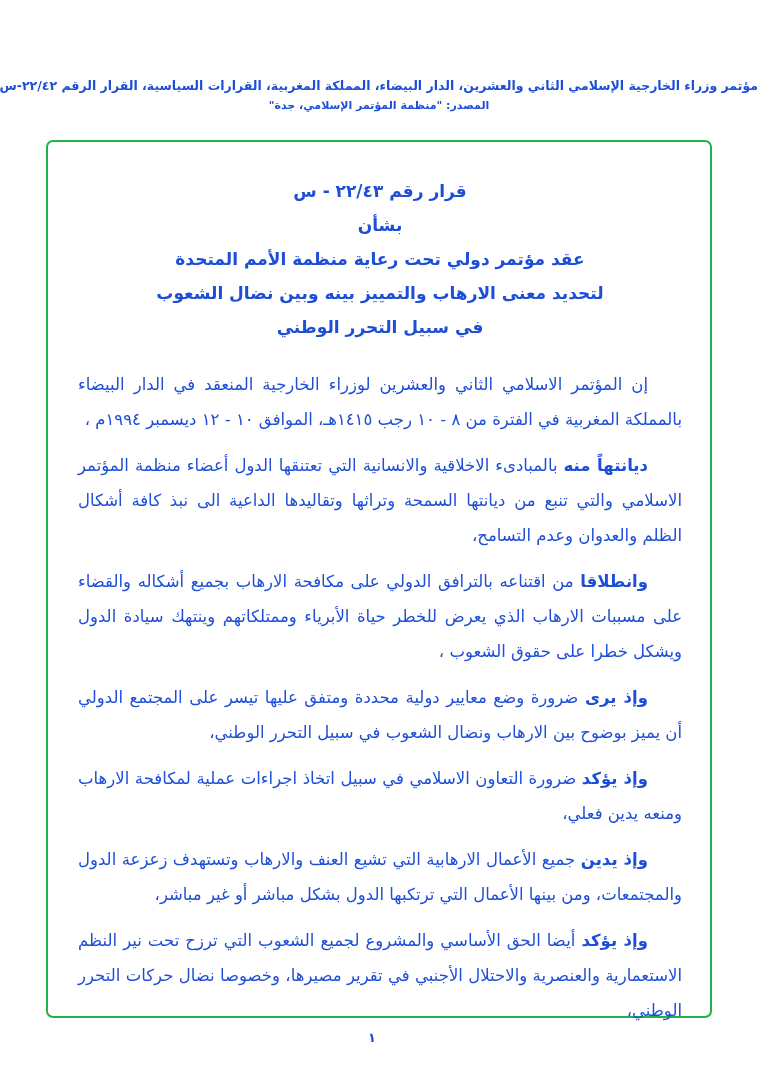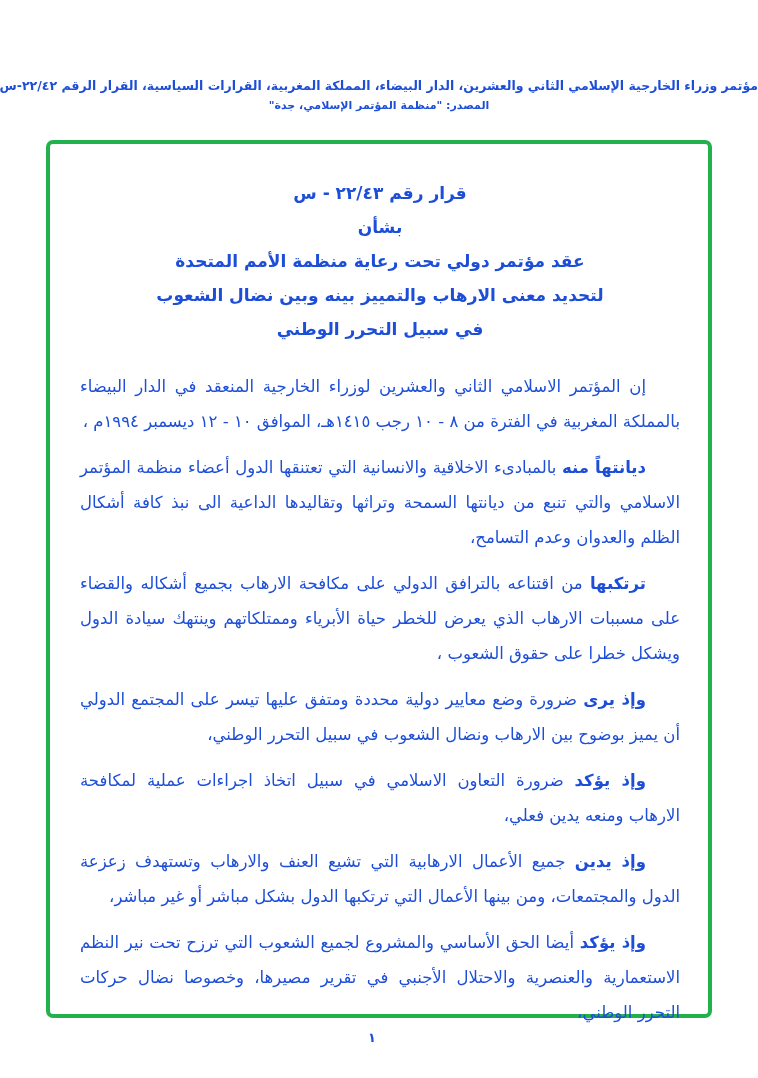--- a/index.html
+++ b/index.html
@@ -37,21 +37,21 @@
     line-height: 20px;
   }
   
   .frame {
     position: absolute;
     left: 46px;
     top: 140px;
     width: 666px;
     height: 878px;
     box-sizing: border-box;
-    border: 4px solid #c4b5fd;
+    border: 2px solid #c4b5fd;
     border-radius: 7px;
     background: #ffffff;
   }
   .content {
     direction: rtl;
     padding: 36px 28px 0 30px;
   }
   
   .title-block {
     text-align: center;
@@ -107,21 +107,21 @@
       </div>
 
       <div class="body-text">
         <p class="para">
           <span class="lead"></span><span>إن المؤتمر الاسلامي الثاني والعشرين لوزراء الخارجية المنعقد في الدار البيضاء بالمملكة المغربية في الفترة من ٨ - ١٠ رجب ١٤١٥هـ، الموافق ١٠ - ١٢ ديسمبر ١٩٩٤م ،</span>
         </p>
         <p class="para">
           <span class="lead">ديانتهاً منه</span><span> بالمبادىء الاخلاقية والانسانية التي تعتنقها الدول أعضاء منظمة المؤتمر الاسلامي والتي تنبع من ديانتها السمحة وتراثها وتقاليدها الداعية الى نبذ كافة أشكال الظلم والعدوان وعدم التسامح،</span>
         </p>
         <p class="para">
-          <span class="lead">ترتكبها</span><span> من اقتناعه بالترافق الدولي على مكافحة الارهاب بجميع أشكاله والقضاء على مسببات الارهاب الذي يعرض للخطر حياة الأبرياء وممتلكاتهم وينتهك سيادة الدول ويشكل خطرا على حقوق الشعوب ،</span>
+          <span class="lead">وانطلاقا</span><span> من اقتناعه بالترافق الدولي على مكافحة الارهاب بجميع أشكاله والقضاء على مسببات الارهاب الذي يعرض للخطر حياة الأبرياء وممتلكاتهم وينتهك سيادة الدول ويشكل خطرا على حقوق الشعوب ،</span>
         </p>
         <p class="para">
           <span class="lead">وإذ يرى</span><span> ضرورة وضع معايير دولية محددة ومتفق عليها تيسر على المجتمع الدولي أن يميز بوضوح بين الارهاب ونضال الشعوب في سبيل التحرر الوطني،</span>
         </p>
         <p class="para">
           <span class="lead">وإذ يؤكد</span><span> ضرورة التعاون الاسلامي في سبيل اتخاذ اجراءات عملية لمكافحة الارهاب ومنعه يدين فعلي،</span>
         </p>
         <p class="para">
           <span class="lead">وإذ يدين</span><span> جميع الأعمال الارهابية التي تشيع العنف والارهاب وتستهدف زعزعة الدول والمجتمعات، ومن بينها الأعمال التي ترتكبها الدول بشكل مباشر أو غير مباشر،</span>
         </p>

